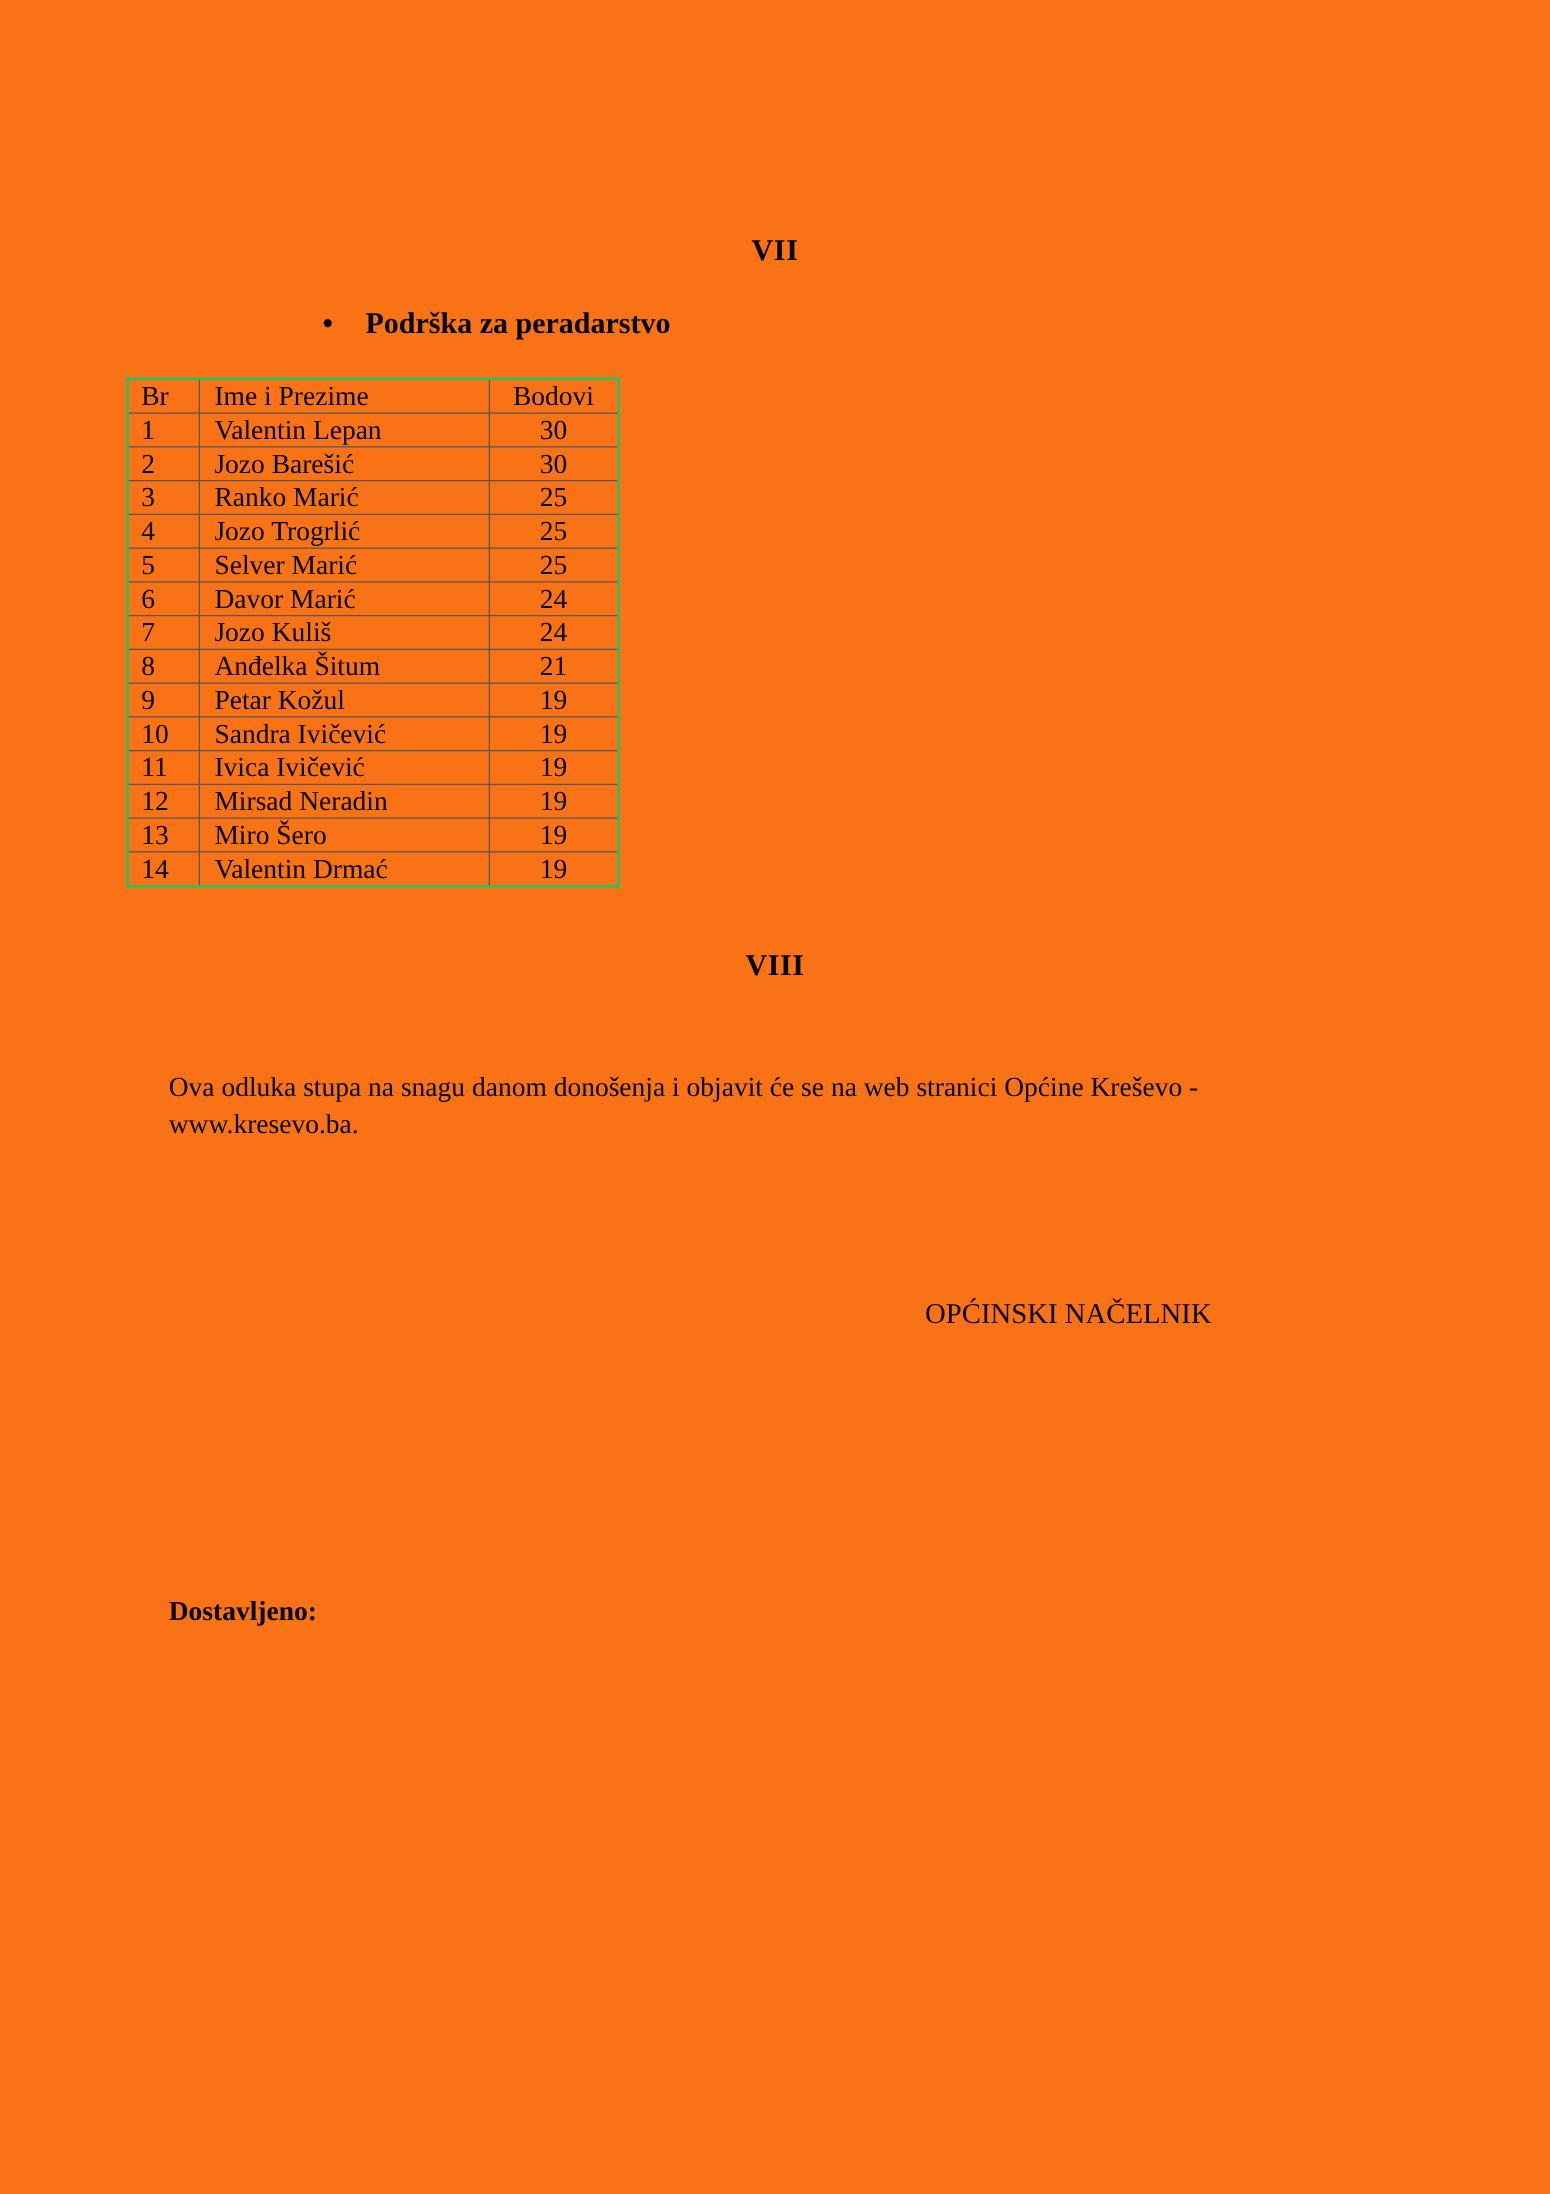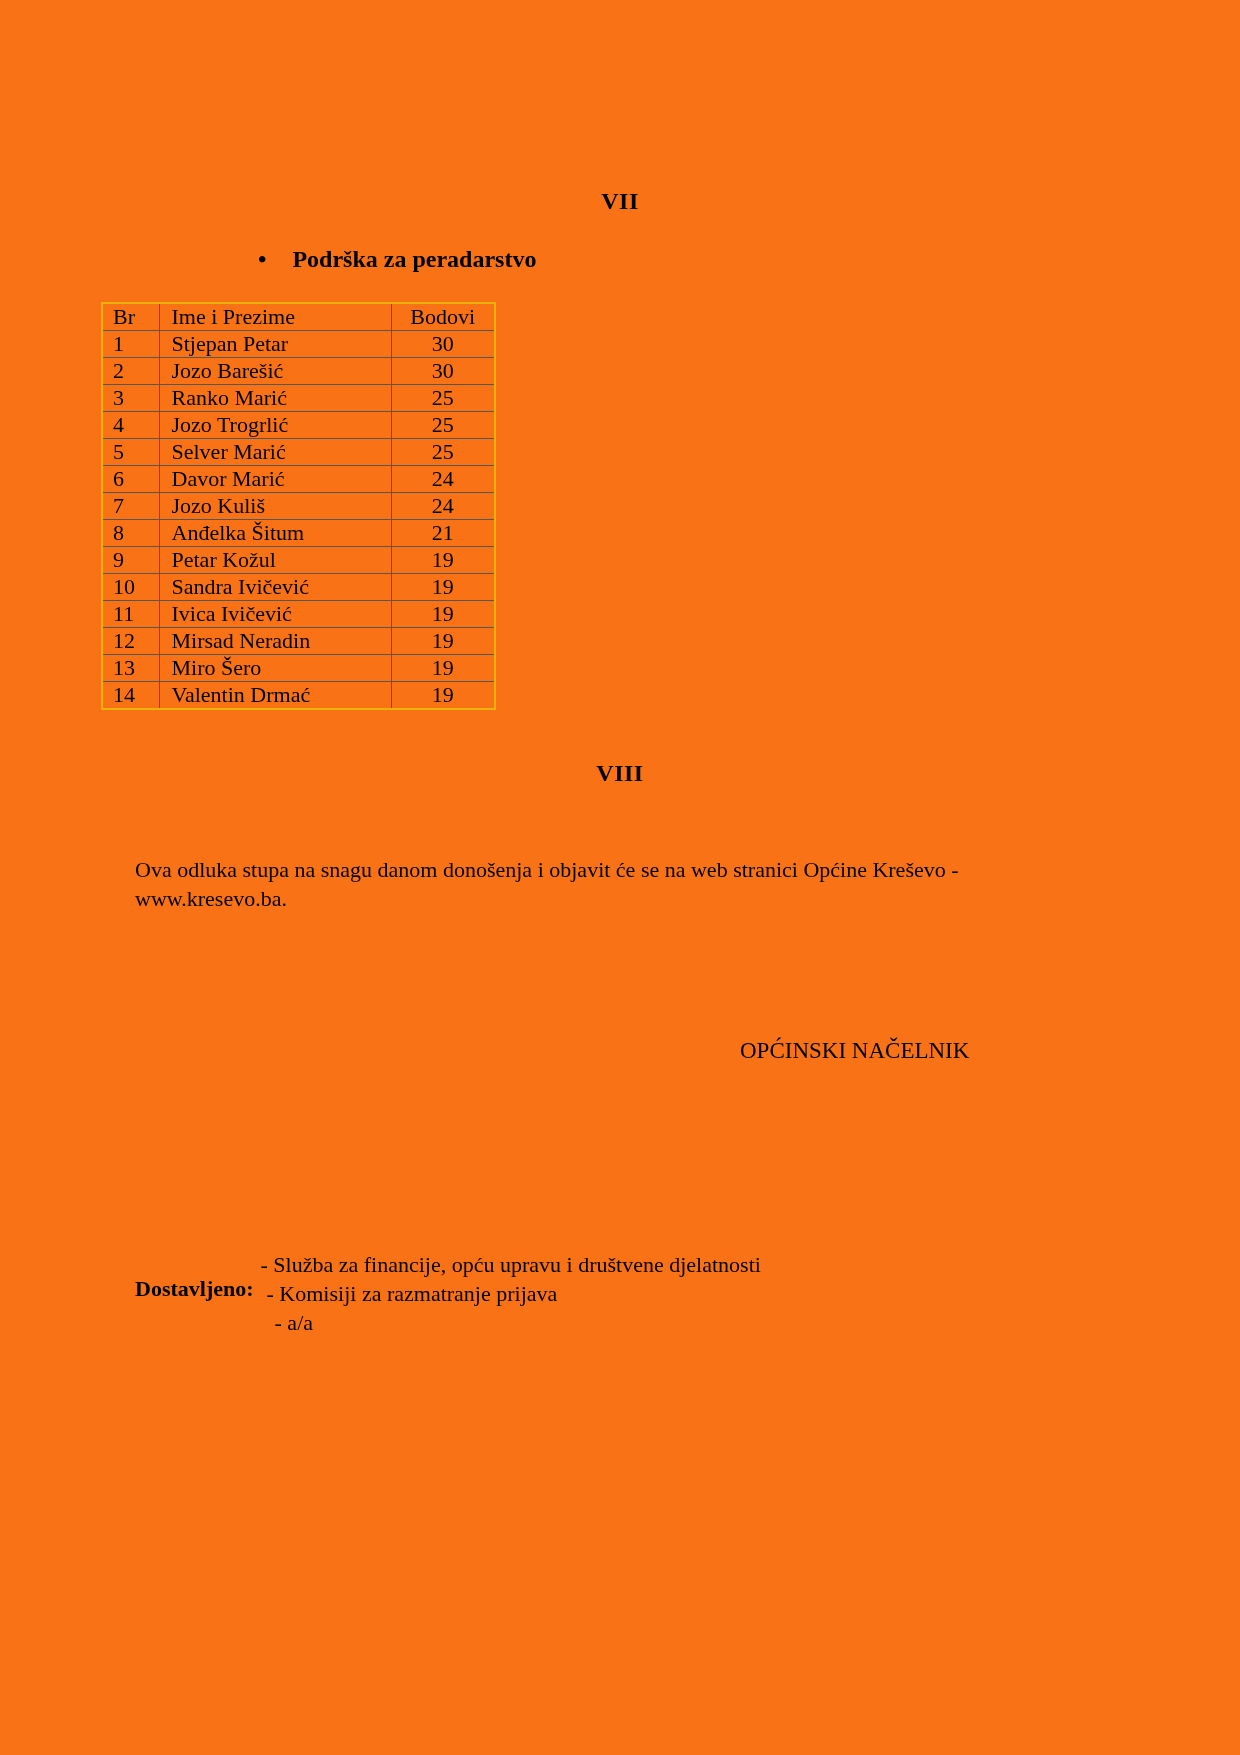--- a/index.html
+++ b/index.html
@@ -38,21 +38,21 @@
     margin-right: 26px;
   }
   table.scores {
     position: absolute;
     left: 101px;
     top: 302px;
     border-collapse: collapse;
     font-size: 22px;
     table-layout: fixed;
   }
-  table.scores { border: 2px solid #eab308; }
+  table.scores { border: 2px solid #22c55e; }
   table.scores th, table.scores td {
     border: 1px solid #565656;
     height: 27px;
     padding: 0;
     font-weight: normal;
     line-height: 26px;
     white-space: nowrap;
     overflow: hidden;
   }
   .col-br   { width: 57px;  text-align: left; padding-left: 10px !important; }
@@ -104,21 +104,21 @@
     <thead>
       <tr>
         <th class="col-br">Br</th>
         <th class="col-name">Ime i Prezime</th>
         <th class="col-score">Bodovi</th>
       </tr>
     </thead>
     <tbody>
     <tr>
       <td class="col-br">1</td>
-      <td class="col-name">Stjepan Petar</td>
+      <td class="col-name">Valentin Lepan</td>
       <td class="col-score">30</td>
     </tr>
 
     <tr>
       <td class="col-br">2</td>
       <td class="col-name">Jozo Barešić</td>
       <td class="col-score">30</td>
     </tr>
 
     <tr>
@@ -198,20 +198,15 @@
   <div class="section-heading heading-viii">VIII</div>
 
   <div class="paragraph">Ova odluka stupa na snagu danom donošenja i objavit će se na web stranici Općine Kreševo - www.kresevo.ba.</div>
 
   <div class="signature">
     <div>OPĆINSKI NAČELNIK</div>
   </div>
 
   <div class="distribution">
     <span class="dist-label">Dostavljeno:</span>
-    <div class="dist-items">
-      <div>- Služba za financije, opću upravu i društvene djelatnosti</div>
-      <div>- Komisiji za razmatranje prijava</div>
-      <div>- a/a</div>
-    </div>
   </div>
 
 </div>
 
 </body></html>

